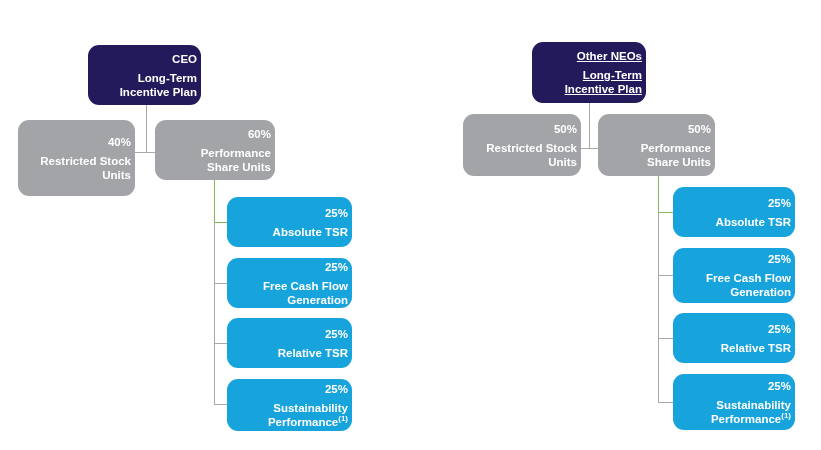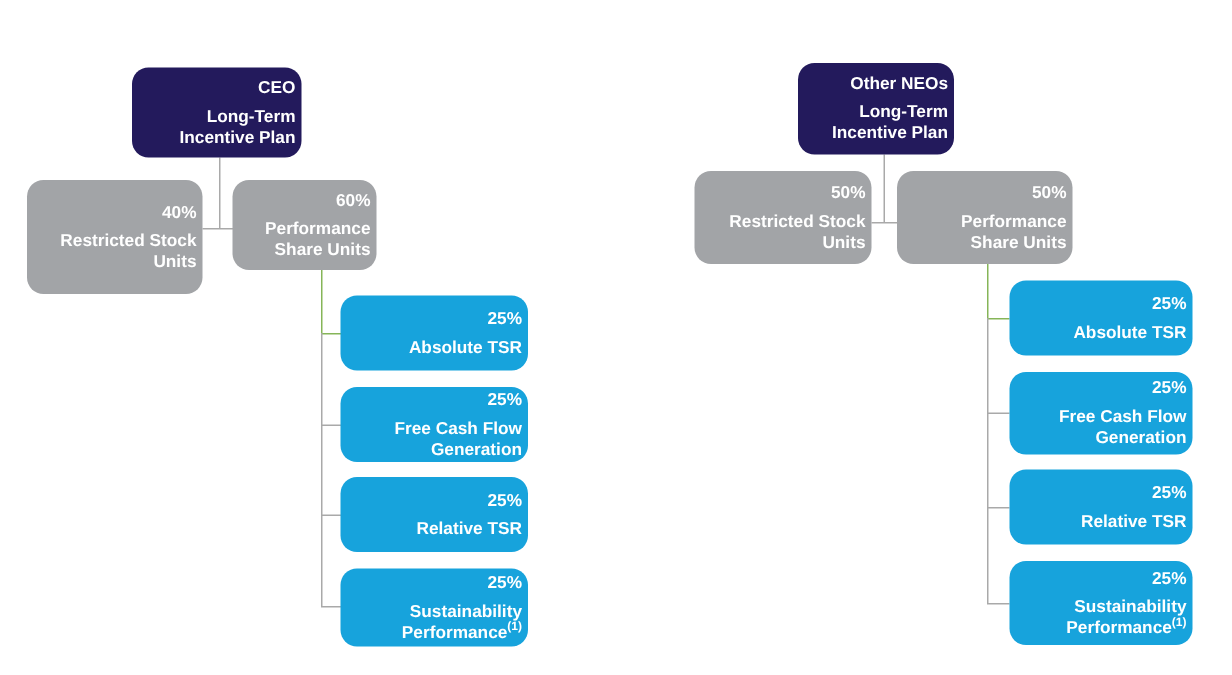--- a/index.html
+++ b/index.html
@@ -71,21 +71,21 @@
     <span class="line">Long-Term</span>
     <span class="line">Incentive Plan</span>
   </div>
 
   <div class="box graybx" style="left:18px; top:120px; width:117px; height:76px;">
     <span class="pct">40%</span>
     <span class="line">Restricted Stock</span>
     <span class="line">Units</span>
   </div>
 
-  <div class="box graybx" style="left:155px; top:120px; width:96px; height:60px;">
+  <div class="box graybx" style="left:155px; top:120px; width:120px; height:60px;">
     <span class="pct">60%</span>
     <span class="line">Performance</span>
     <span class="line">Share Units</span>
   </div>
 
   <div class="box bluebx" style="left:227px; top:197px; width:125px; height:50px;">
     <span class="pct">25%</span>
     <span class="line">Absolute TSR</span>
   </div>
 
@@ -108,21 +108,21 @@
 
   <div class="vline lc-gray" style="left:588.5px; top:103px; height:45px;"></div>
   <div class="hline lc-gray" style="left:581px; top:147.5px; width:18px;"></div>
   <div class="vline lc-green" style="left:657.5px; top:176px; height:36px;"></div>
   <div class="hline lc-green" style="left:658px; top:211.5px; width:15px;"></div>
   <div class="vline lc-gray" style="left:657.5px; top:212px; height:190px;"></div>
   <div class="hline lc-gray" style="left:658px; top:274.5px; width:15px;"></div>
   <div class="hline lc-gray" style="left:658px; top:337.5px; width:15px;"></div>
   <div class="hline lc-gray" style="left:658px; top:401.5px; width:15px;"></div>
 
-  <div class="box navy" style="left:532px; top:42px; width:104px; height:61px;">
+  <div class="box navy" style="left:532px; top:42px; width:114px; height:61px;text-decoration:underline;">
     <span class="t-title">Other NEOs</span>
     <span class="line">Long-Term</span>
     <span class="line">Incentive Plan</span>
   </div>
 
   <div class="box graybx" style="left:463px; top:114px; width:118px; height:62px;">
     <span class="pct">50%</span>
     <span class="line">Restricted Stock</span>
     <span class="line">Units</span>
   </div>

